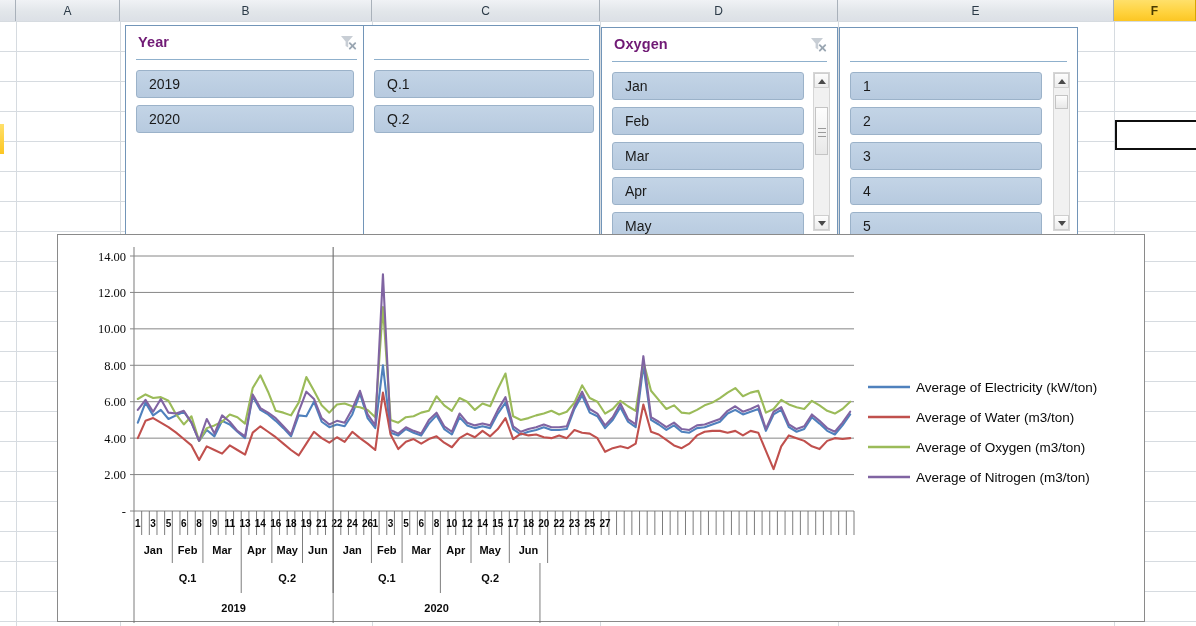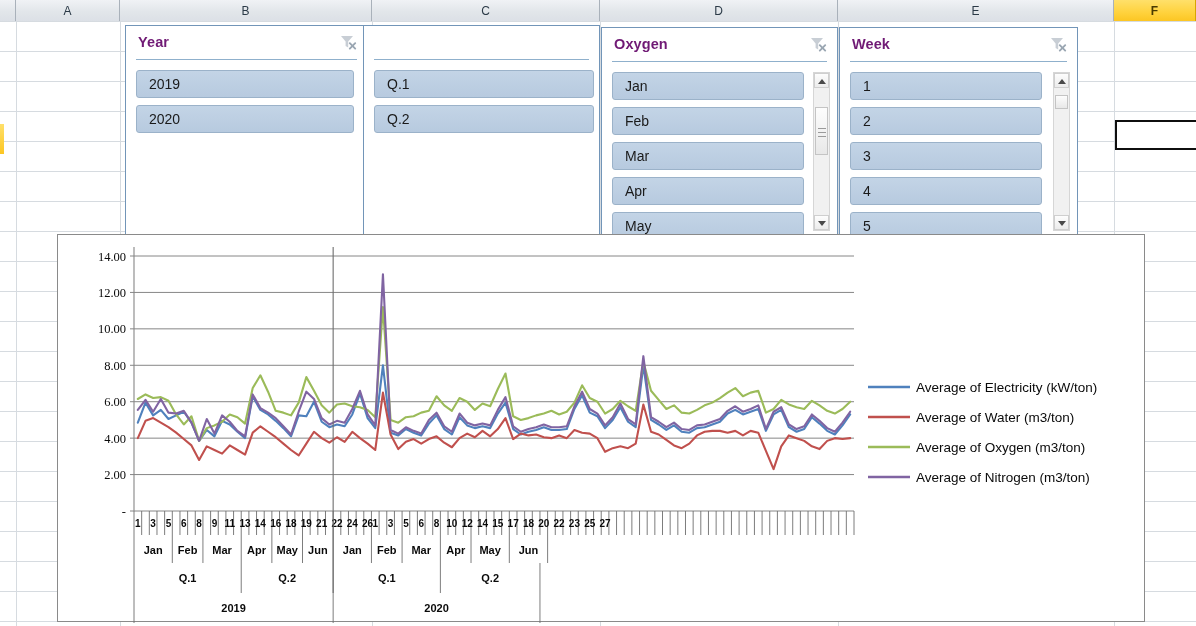--- a/index.html
+++ b/index.html
@@ -171,28 +171,20 @@
           <div class="ar" style="top:5px;border-left:4px solid transparent;border-right:4px solid transparent;border-top:5px solid #4a4a4a;"></div>
         </div>
         <div class="sthumb" style="top: 34px; height: 48px;">
           <div class="sgrip" style="top: 20px;"></div>
           <div class="sgrip" style="top: 24px;"></div>
           <div class="sgrip" style="top: 28px;"></div>
         </div>
       </div>
     </div>
     <div class="slicer" style="left: 839px; top: 27px; width: 239px; height: 213px;">
-      <div class="slicer-head">
-        <div class="slicer-title">Week</div>
-        <div class="clearfilter"><svg width="18" height="16" viewBox="0 0 18 16">
-            <path d="M2 2 H14 L9.2 7.4 V13.5 L6.6 12.1 V7.4 Z" fill="#9aa6b2" opacity="0.55"></path>
-            <path d="M10.8 9.2 L16.2 14.6" stroke="#9aa6b2" stroke-width="1.9" stroke-linecap="round"></path>
-            <path d="M16.2 9.2 L10.8 14.6" stroke="#9aa6b2" stroke-width="1.9" stroke-linecap="round"></path>
-          </svg></div>
-      </div>
       <div class="slicer-rule"></div>
       <div class="slicer-body">
         <div class="sl-item on" style="top: 8px; width: 192px;">1</div>
         <div class="sl-item on" style="top: 43px; width: 192px;">2</div>
         <div class="sl-item on" style="top: 78px; width: 192px;">3</div>
         <div class="sl-item on" style="top: 113px; width: 192px;">4</div>
         <div class="sl-item on" style="top: 148px; width: 192px;">5</div>
       </div>
       <div class="sbar" style="right: 7px; top: 44px; height: 159px;">
         <div class="sbtn" style="top: 0px;">

